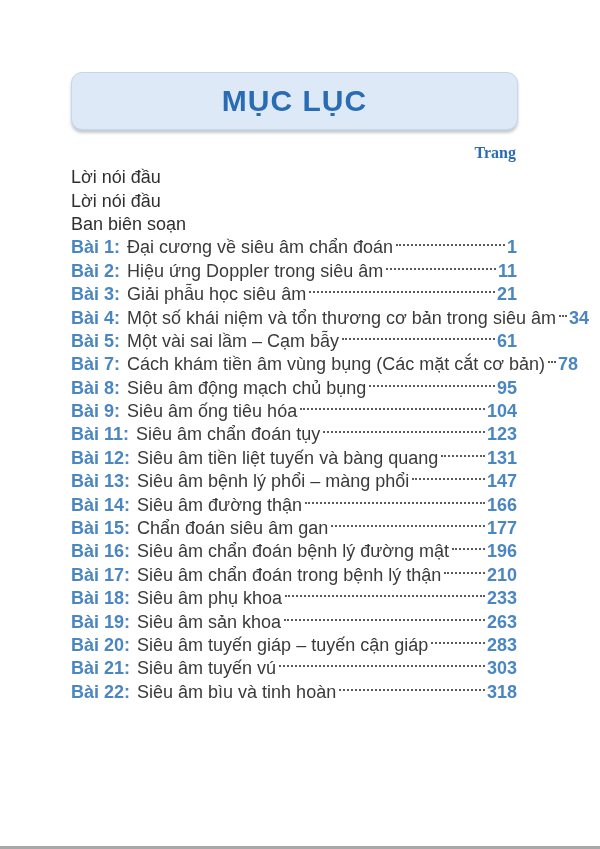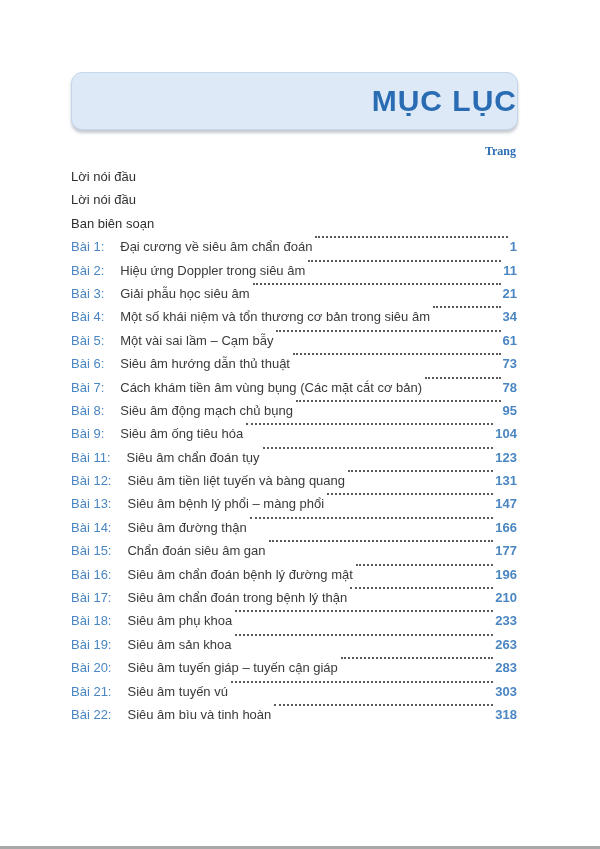--- a/index.html
+++ b/index.html
@@ -29,54 +29,53 @@
     box-shadow:0 3px 3px rgba(115,125,140,0.40);
     text-align:center;
   }
   .title-box .title{
     display:block;
     line-height:56px;
     font-size:30px;
     font-weight:bold;
     letter-spacing:1px;
     color:var(--accent-blue);
-    text-align:right;
   }
   .trang{
     position:absolute;
     top:144px;right:84px;
     font-family:"Liberation Serif", serif;
     font-weight:bold;
-    font-size:12px;
+    font-size:16px;
     color:var(--accent-blue);
   }
   .toc{
     position:absolute;
     left:71px;top:166px;
     width:446px;
   }
   .row{
     display:flex;
-    align-items:flex-start;
+    align-items:center;
     height:23.4px;
-    font-size:13px;
+    font-size:18px;
   }
   .row span{white-space:pre;}
   .front-title{
     color:#2f2f2f;
     line-height:21px;
   }
   .lbl{
-    font-weight:normal;
+    font-weight:bold;
     color:var(--label-blue);
     line-height:21px;
   }
   .ttl{
     color:var(--text-dark);
-    margin-left:16px;
+    margin-left:7px;
     line-height:21px;
   }
   .leader{
     flex:1;
     min-width:8px;
     margin:0 2px 5px 3px;
     border-bottom:2px dotted var(--dot-gray);
   }
   .pg{
     font-weight:bold;
@@ -137,26 +136,20 @@
         <span class="leader"></span>
         <span class="pg">34</span>
       </div>
     <div class="row">
         <span class="lbl">Bài 5:</span>
         <span class="ttl">Một vài sai lầm – Cạm bẫy</span>
         <span class="leader"></span>
         <span class="pg">61</span>
       </div>
     <div class="row">
-        <span class="lbl">Bài 6:</span>
-        <span class="ttl">Siêu âm hướng dẫn thủ thuật</span>
-        <span class="leader"></span>
-        <span class="pg">73</span>
-      </div>
-    <div class="row">
         <span class="lbl">Bài 7:</span>
         <span class="ttl">Cách khám tiền âm vùng bụng (Các mặt cắt cơ bản)</span>
         <span class="leader"></span>
         <span class="pg">78</span>
       </div>
     <div class="row">
         <span class="lbl">Bài 8:</span>
         <span class="ttl">Siêu âm động mạch chủ bụng</span>
         <span class="leader"></span>
         <span class="pg">95</span>

